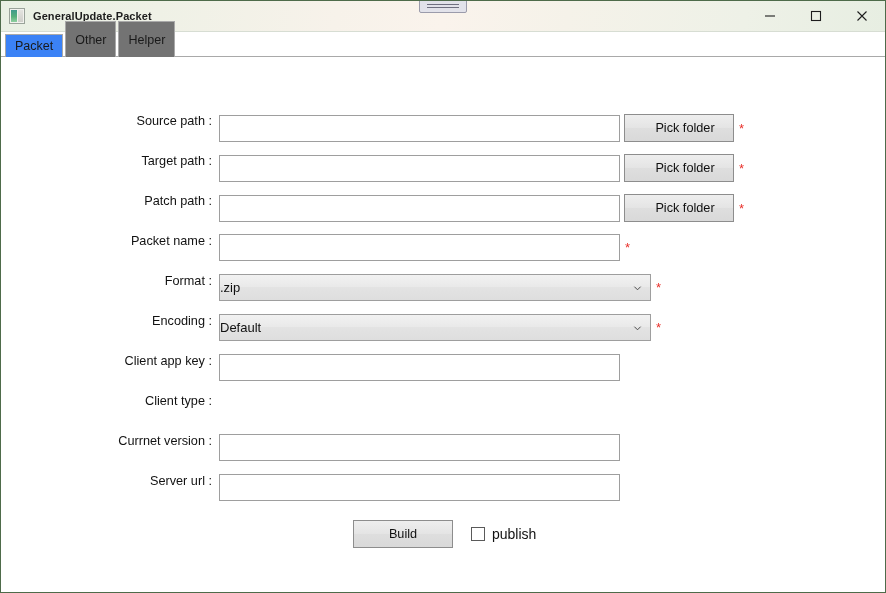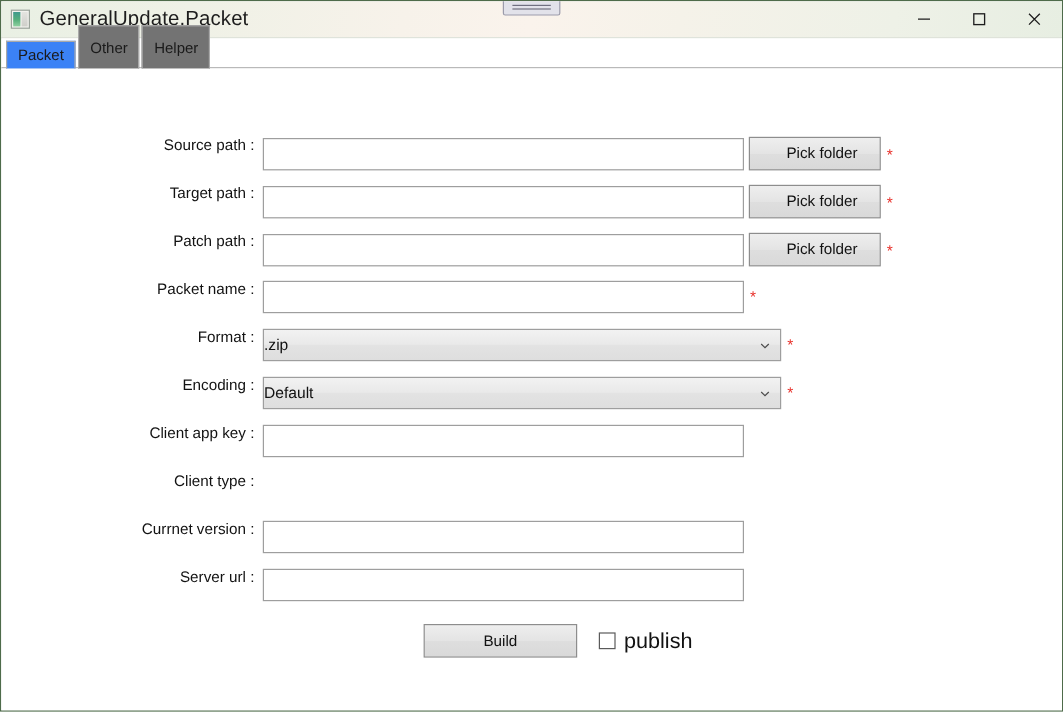--- a/index.html
+++ b/index.html
@@ -62,24 +62,25 @@
     background: linear-gradient(180deg, #3f9a8c 0%, #57b07c 55%, #8fd0a0 100%);
   }
   .app-icon .tile-right {
     position: absolute;
     left: 8px; top: 1px;
     width: 5px; height: 12px;
     background: linear-gradient(180deg, #e4e4e0 0%, #cfcfca 100%);
   }
 
   .title-text {
-    font-size: 17px;
+    font-size: 11px;
     color: #1d1d1d;
     letter-spacing: 0.1px;
     white-space: nowrap;
+    font-weight: bold;
   }
 
   .snap-hint {
     position: absolute;
     left: 50%;
     transform: translateX(-50%);
     top: -6px;
     width: 48px;
     height: 18px;
     box-sizing: border-box;
@@ -260,21 +261,21 @@
   .req.hidden { visibility: hidden; }
 
   
   .action-row {
     display: flex;
     align-items: center;
     height: 40px;
     padding-left: 352px;
   }
   .btn-build {
-    width: 128px;
+    width: 100px;
     height: 28px;
     box-sizing: border-box;
     border: 1px solid #8d8d8d;
     background: linear-gradient(180deg, #eeeeee 0%, #e4e4e4 50%, #dedede 51%, #d9d9d9 100%);
     font-family: "Liberation Sans", sans-serif;
     font-size: 12.7px;
     color: #111;
     cursor: pointer;
     display: flex;
     align-items: center;
@@ -291,21 +292,21 @@
   .checkbox {
     width: 14px;
     height: 14px;
     box-sizing: border-box;
     border: 1px solid #5a5a5a;
     background: #ffffff;
     flex: 0 0 14px;
   }
   .check-label {
     margin-left: 7px;
-    font-size: 18px;
+    font-size: 14px;
     color: #121212;
   }
 </style>
 </head>
 <body>
 
 <div class="window">
 
   <div class="titlebar">
     <div class="app-icon">

